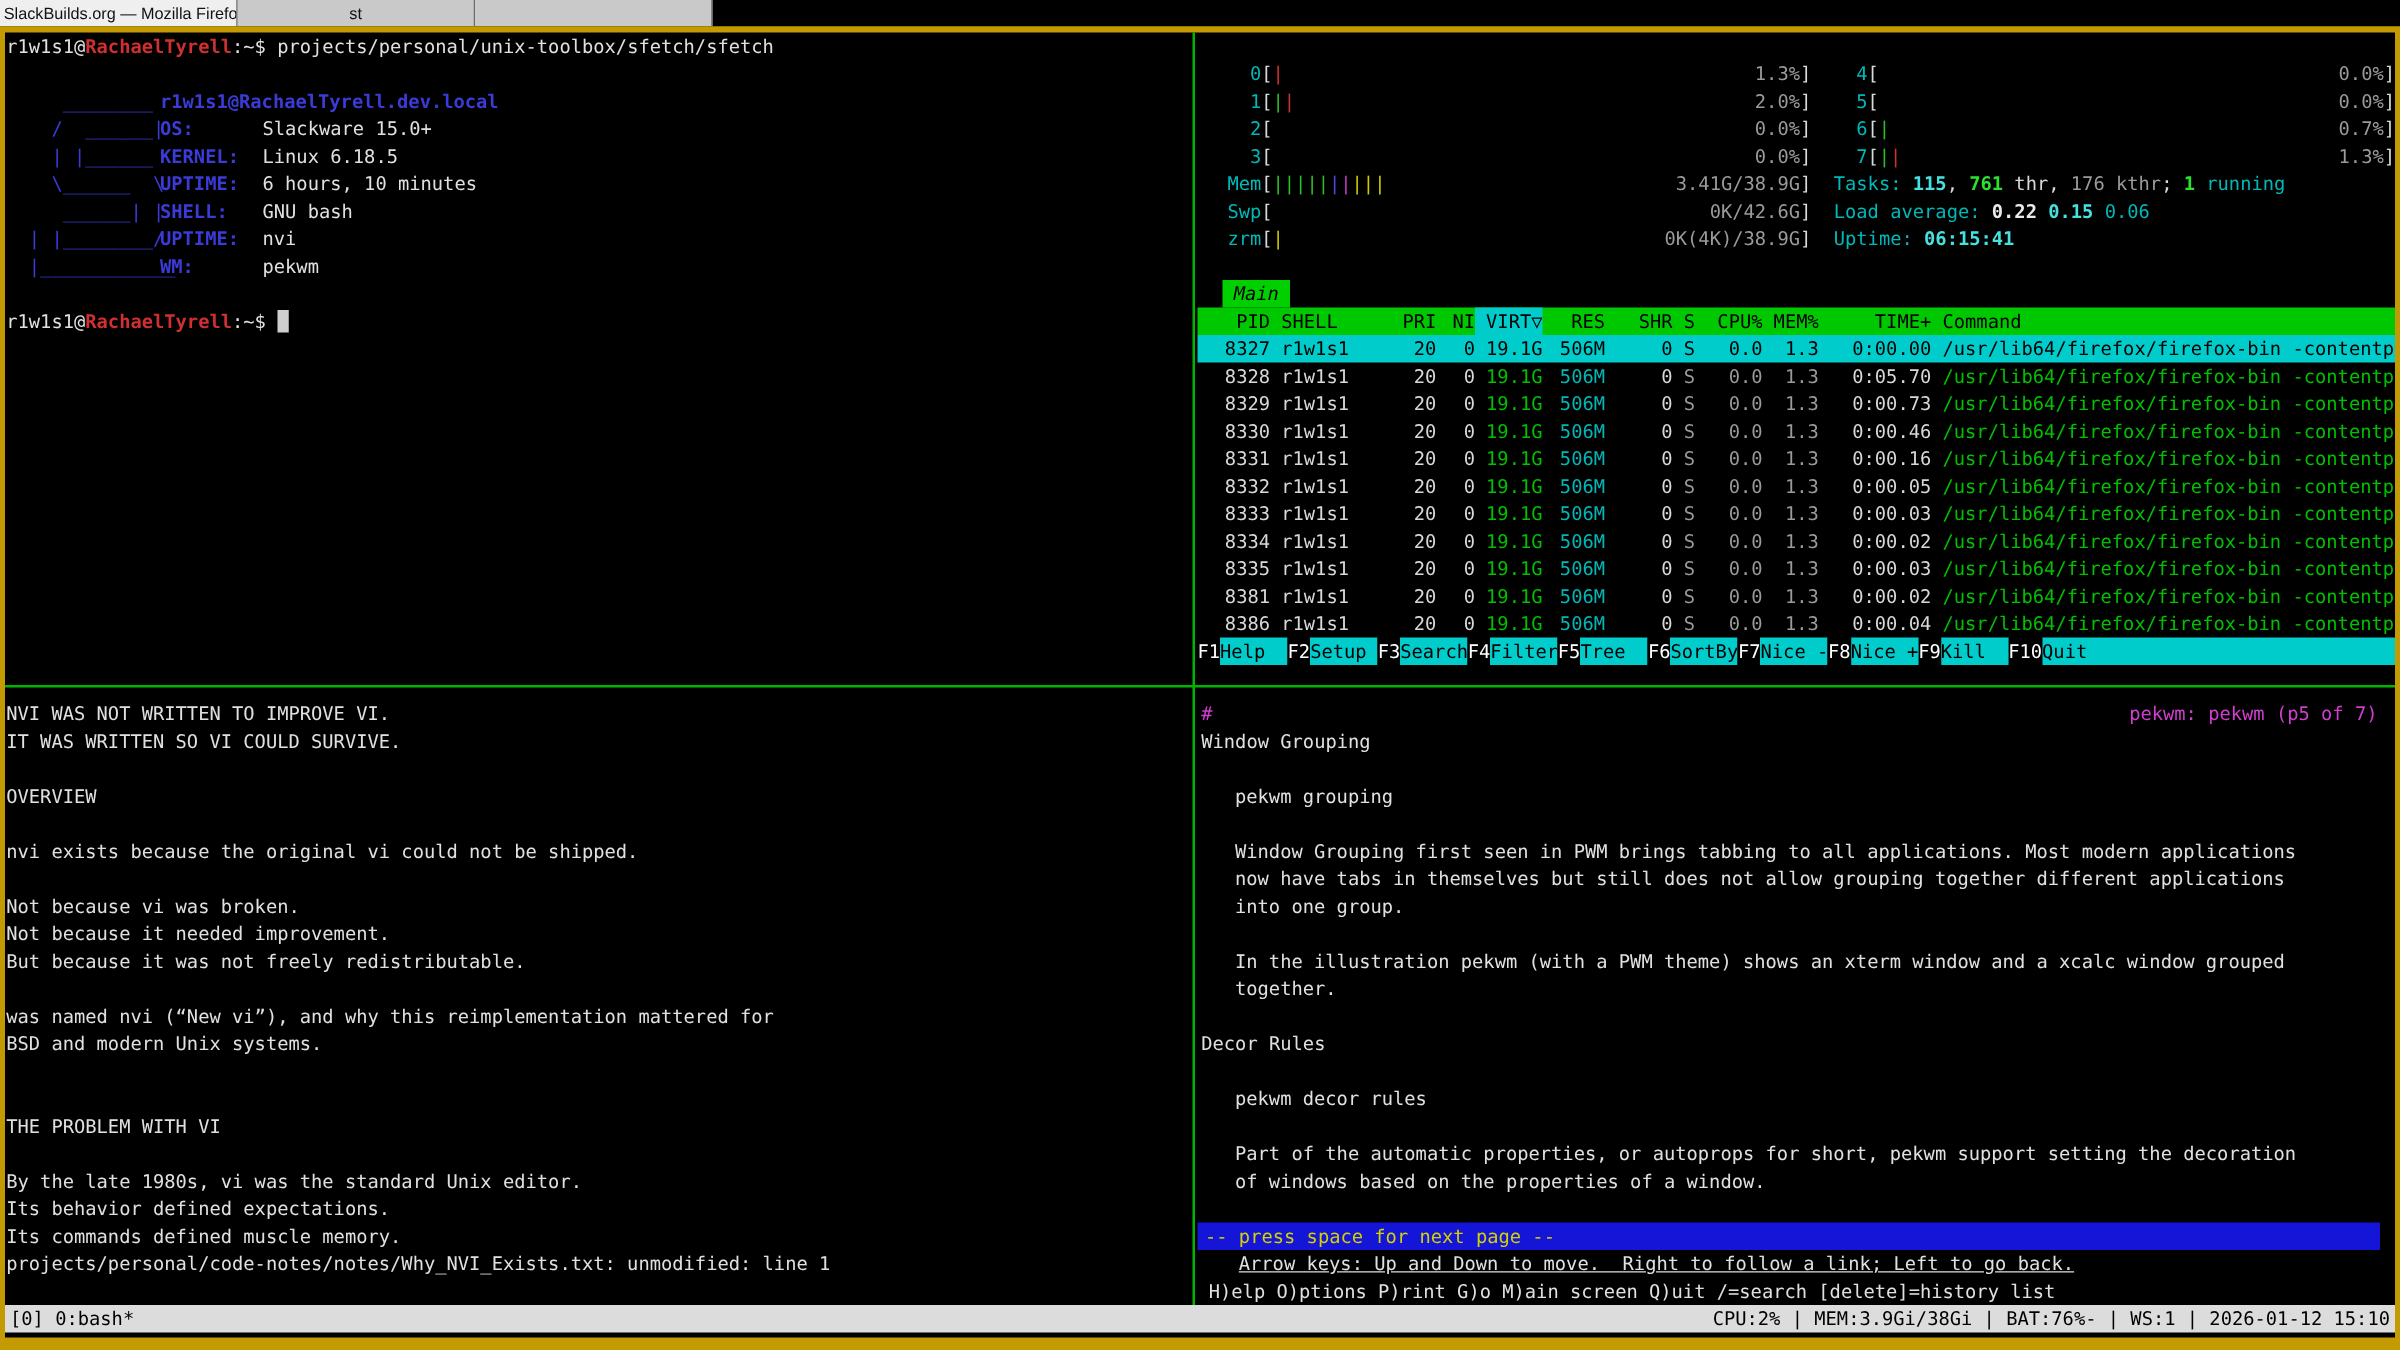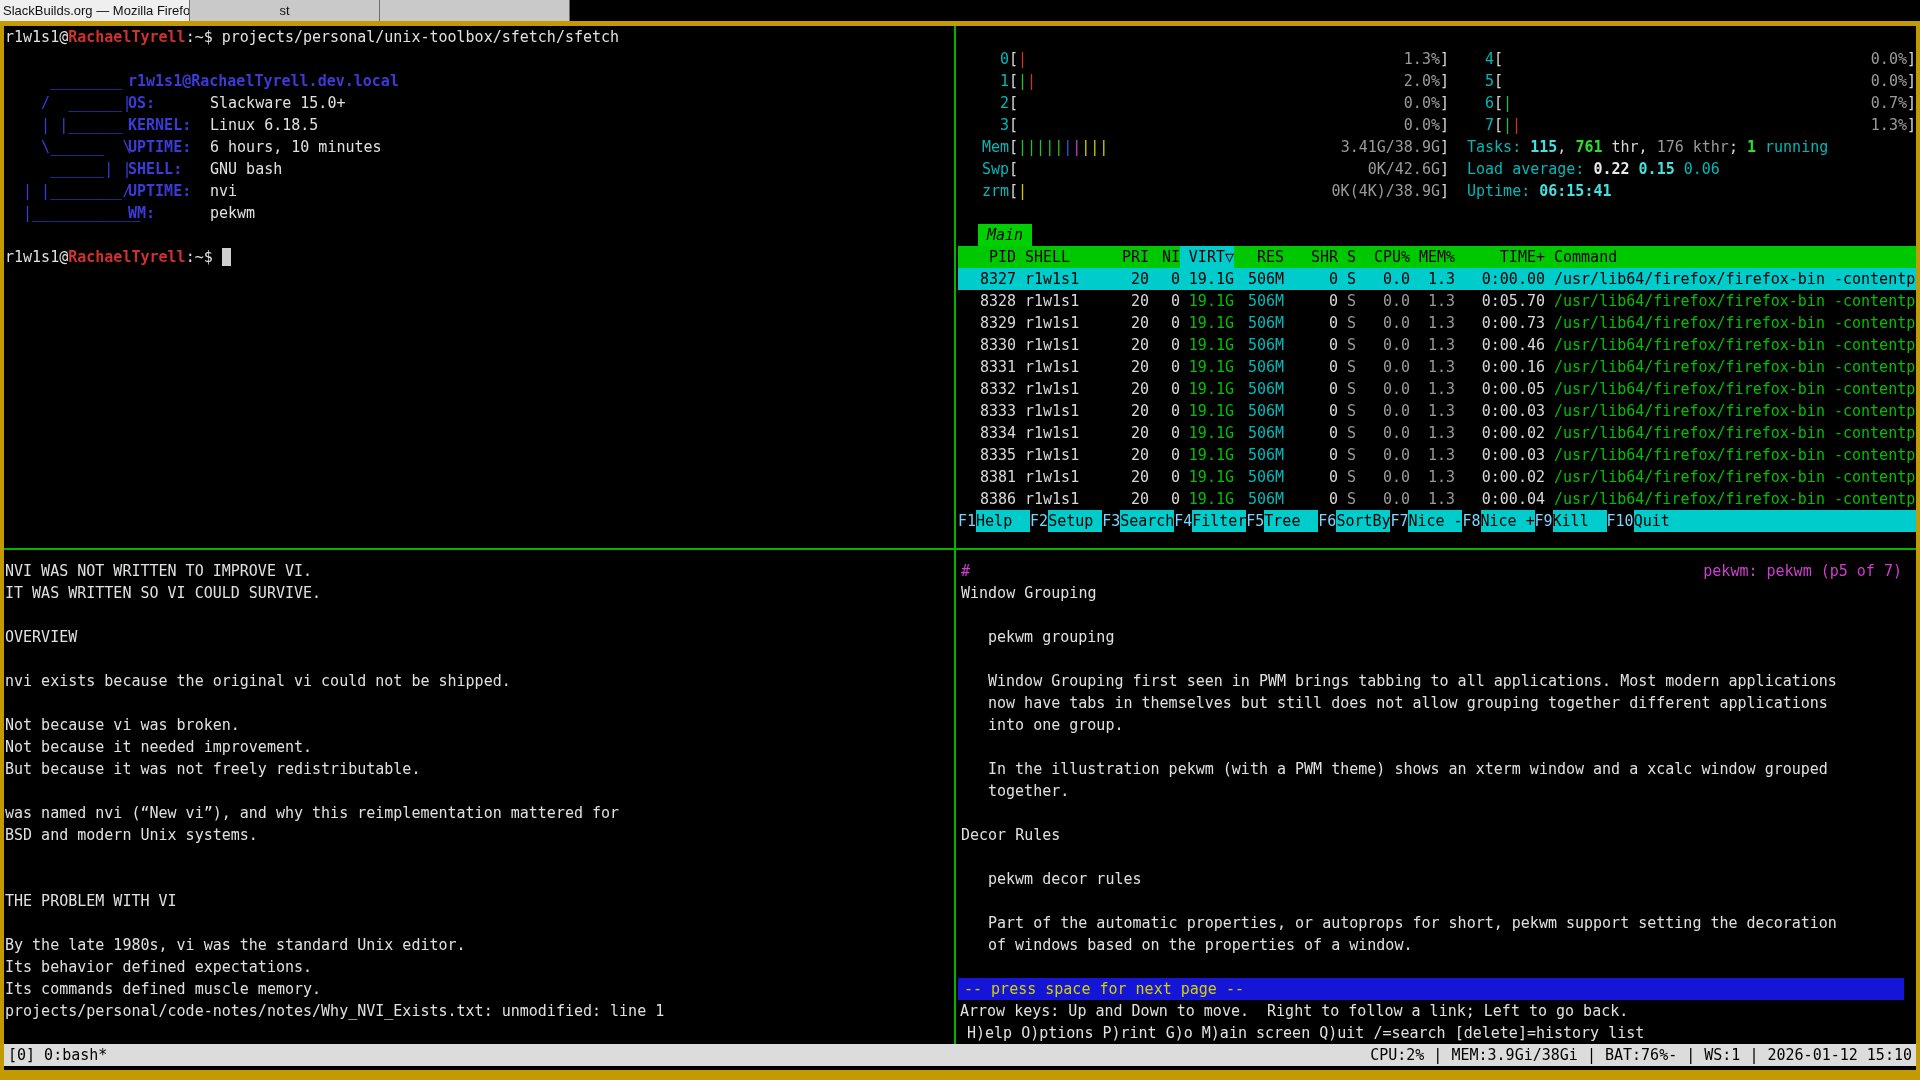--- a/index.html
+++ b/index.html
@@ -67,21 +67,21 @@
   .c-cpu{width:45px;text-align:right;}
   .c-mem{width:45px;text-align:right;}
   .c-time{width:81px;text-align:right;margin-left:9px;}
   .c-cmd{flex:1;margin-left:9px;}
   .prow .c-virt{color:#00c000}.prow .c-res{color:#00b8b8}
   .prow .c-cpu,.prow .c-mem,.prow .c-s{color:#9a9a9a}
   .prow .c-cmd{color:#00c000}
   .hd-sort{background:#00cccc;}
   #fbar{left:0;top:484px;width:958px;height:22px;display:flex;}
   .fseg{display:flex;}
-  .fkey{color:#7dd3fc;background:#000;white-space:pre;text-align:right;}
+  .fkey{color:#ffffff;background:#000;white-space:pre;text-align:right;}
   .fklabel{width:54px;background:#00cccc;color:#000;white-space:pre;overflow:hidden;}
   #fbar::after{content:"";flex:1;background:#00cccc;}
   
   #pane-editor{left:5px;top:558px;width:945px;height:486px;padding-top:2px;}
   .eline{height:22px;white-space:pre;color:#e0e0e0;}
   
   #pane-lynx{left:958px;top:558px;width:958px;height:486px;}
   .lline{position:absolute;height:22px;white-space:pre;color:#e0e0e0;}
   .ind{left:30px;} .noind{left:3px;}
   #lynx-bluebar{left:0px;top:420px;width:946px;height:22px;background:#1515d8;color:#d2d200;white-space:pre;padding-left:6px;box-sizing:border-box;}
@@ -518,20 +518,20 @@
       <div class="lline" style="position:static;">In the illustration pekwm (with a PWM theme) shows an xterm window and a xcalc window grouped</div>
       <div class="lline" style="position:static;">together.</div>
     </div>
   <div class="lline noind" style="top:266px;">Decor Rules</div>
   <div class="lline ind yel" style="top:310px;">pekwm decor rules</div>
   <div class="para" style="top:354px;">
       <div class="lline" style="position:static;">Part of the automatic properties, or autoprops for short, pekwm support setting the decoration</div>
       <div class="lline" style="position:static;">of windows based on the properties of a window.</div>
     </div>
   <div class="abs" id="lynx-bluebar">-- press space for next page --</div>
-  <div class="lline" style="top:442px;left:2px;">Arrow keys: Up and Down to move.  Right to follow a link; Left to go back.</div>
+  <div class="lline" style="top:442px;left:33px;text-decoration:underline;">Arrow keys: Up and Down to move.  Right to follow a link; Left to go back.</div>
   <div class="lline" style="top:464px;left:9px;">H)elp O)ptions P)rint G)o M)ain screen Q)uit /=search [delete]=history list</div>
 </div>
 
 <div class="abs" id="statusbar">
   <span>[0] 0:bash*</span>
   <span>CPU:2% | MEM:3.9Gi/38Gi | BAT:76%- | WS:1 | 2026-01-12 15:10</span>
 </div>
 
 </body></html>

